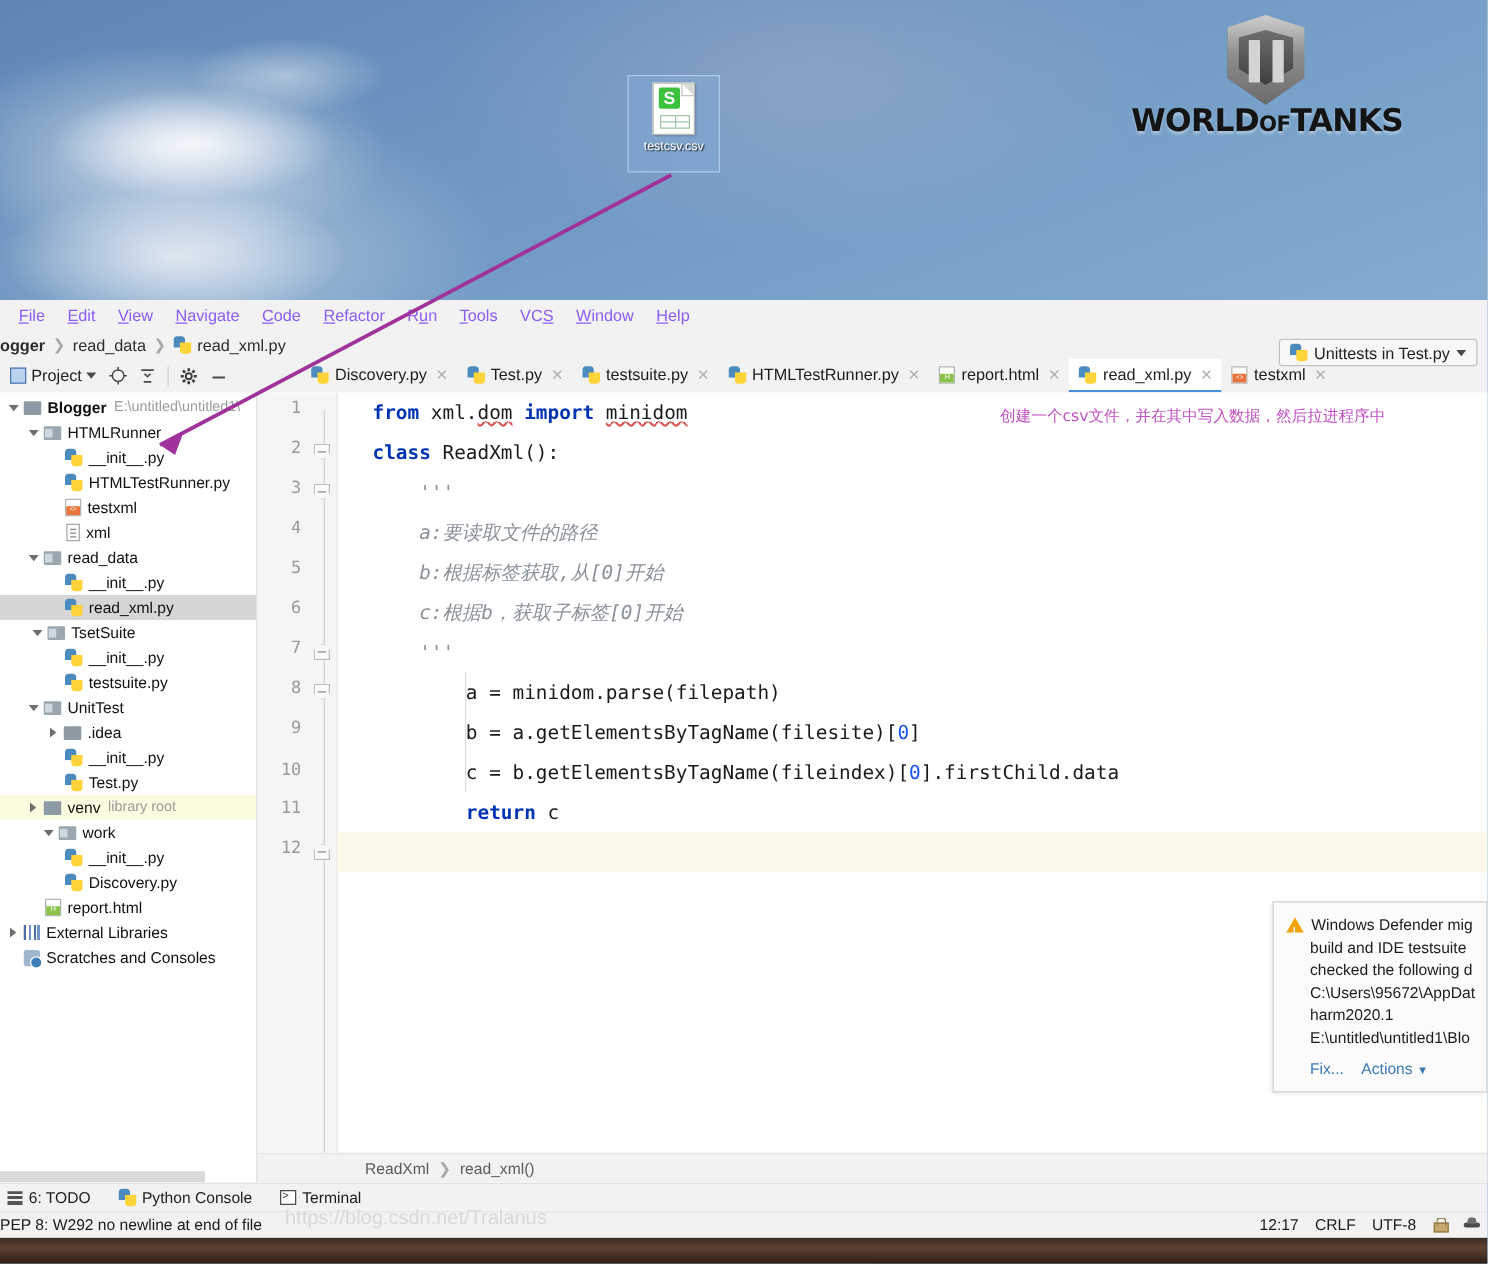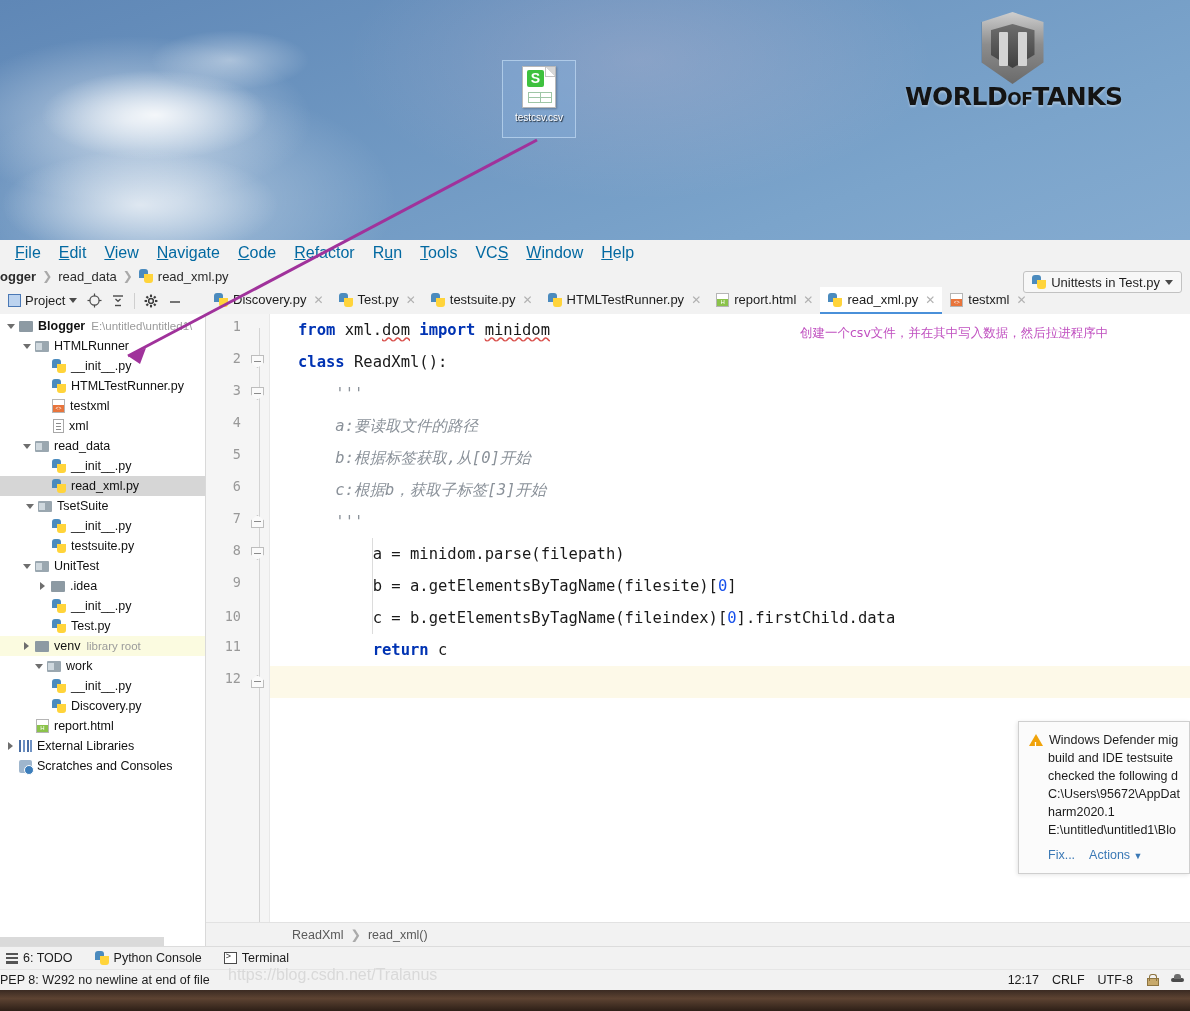--- a/index.html
+++ b/index.html
@@ -93,38 +93,38 @@
     position:absolute; left:0; top:240px; width:1190px; height:750px;
     background:#f2f2f2; color:#1f1f1f;
     display:flex; flex-direction:column;
   }
 
   
   #menubar {
     height:25px; display:flex; align-items:center; background:#f2f2f2;
     padding-left:6px; position:relative;
   }
-  .menu-item { padding:2px 9px; font-size:16px; color:#0369a1; cursor:default; white-space:nowrap; }
+  .menu-item { padding:2px 9px; font-size:13px; color:#8b5cf6; cursor:default; white-space:nowrap; }
   .menu-item u { text-decoration:underline; }
   #window-title {
     position:absolute; left:0; right:0; text-align:center; font-size:13.5px;
     color:#9b9b9b; pointer-events:none;
   }
 
   
   #breadcrumb {
     height:22px; display:flex; align-items:center; padding-left:0px;
     font-size:13px; color:#2b2b2b; background:#f2f2f2;
   }
   #breadcrumb .crumb{display:flex;align-items:center;}
   #breadcrumb .sep { color:#a9a9a9; margin:0 6px; font-size:12px; }
   #breadcrumb .bold { font-weight:bold; }
 
   
-  #toolrow { height:27px; display:flex; align-items:flex-end; background:#f2f2f2; }
+  #toolrow { height:27px; display:flex; align-items:flex-end; background:#f2f2f2;gap:35px; }
   #left-tools {
     width:206px; height:27px; display:flex; align-items:center; gap:2px;
     padding-left:4px; background:#f2f2f2;
   }
   .tool-btn { width:22px; height:20px; display:flex; align-items:center; justify-content:center; cursor:default;}
   #project-btn { display:flex; align-items:center; gap:4px; font-size:13px; padding:0 4px; }
   .sq-icon{width:13px;height:13px;border:1.6px solid #4a78b5;background:#bcd3ef;display:inline-block;}
   .caret{width:0;height:0;border-left:4px solid transparent;border-right:4px solid transparent;border-top:5px solid #4a4a4a;display:inline-block;}
   .vsep{width:1px;height:16px;background:#cfcfcf;margin:0 3px;}
 
@@ -611,21 +611,21 @@
           <div class="cline"><span class="kw">from</span><span class="plain-txt"> xml.</span><span class="squiggle plain-txt">dom</span><span class="plain-txt"> </span><span class="kw">import</span><span class="plain-txt"> </span><span class="squiggle plain-txt">minidom</span></div>
 
           <div class="cline"><span class="kw">class</span><span class="plain-txt"> ReadXml():</span></div>
 
           <div class="cline"><span class="docstr">    '''</span></div>
 
           <div class="cline"><span class="docstr">    a:要读取文件的路径</span></div>
 
           <div class="cline"><span class="docstr">    b:根据标签获取,从[0]开始</span></div>
 
-          <div class="cline"><span class="docstr">    c:根据b，获取子标签[3]开始</span></div>
+          <div class="cline"><span class="docstr">    c:根据b，获取子标签[0]开始</span></div>
 
           <div class="cline"><span class="docstr">    '''</span></div>
 
 
           <div class="cline"><span class="plain-txt">        a = minidom.parse(filepath)</span></div>
 
           <div class="cline"><span class="plain-txt">        b = a.getElementsByTagName(filesite)[</span><span class="num">0</span><span class="plain-txt">]</span></div>
 
           <div class="cline"><span class="plain-txt">        c = b.getElementsByTagName(fileindex)[</span><span class="num">0</span><span class="plain-txt">].firstChild.data</span></div>
 

